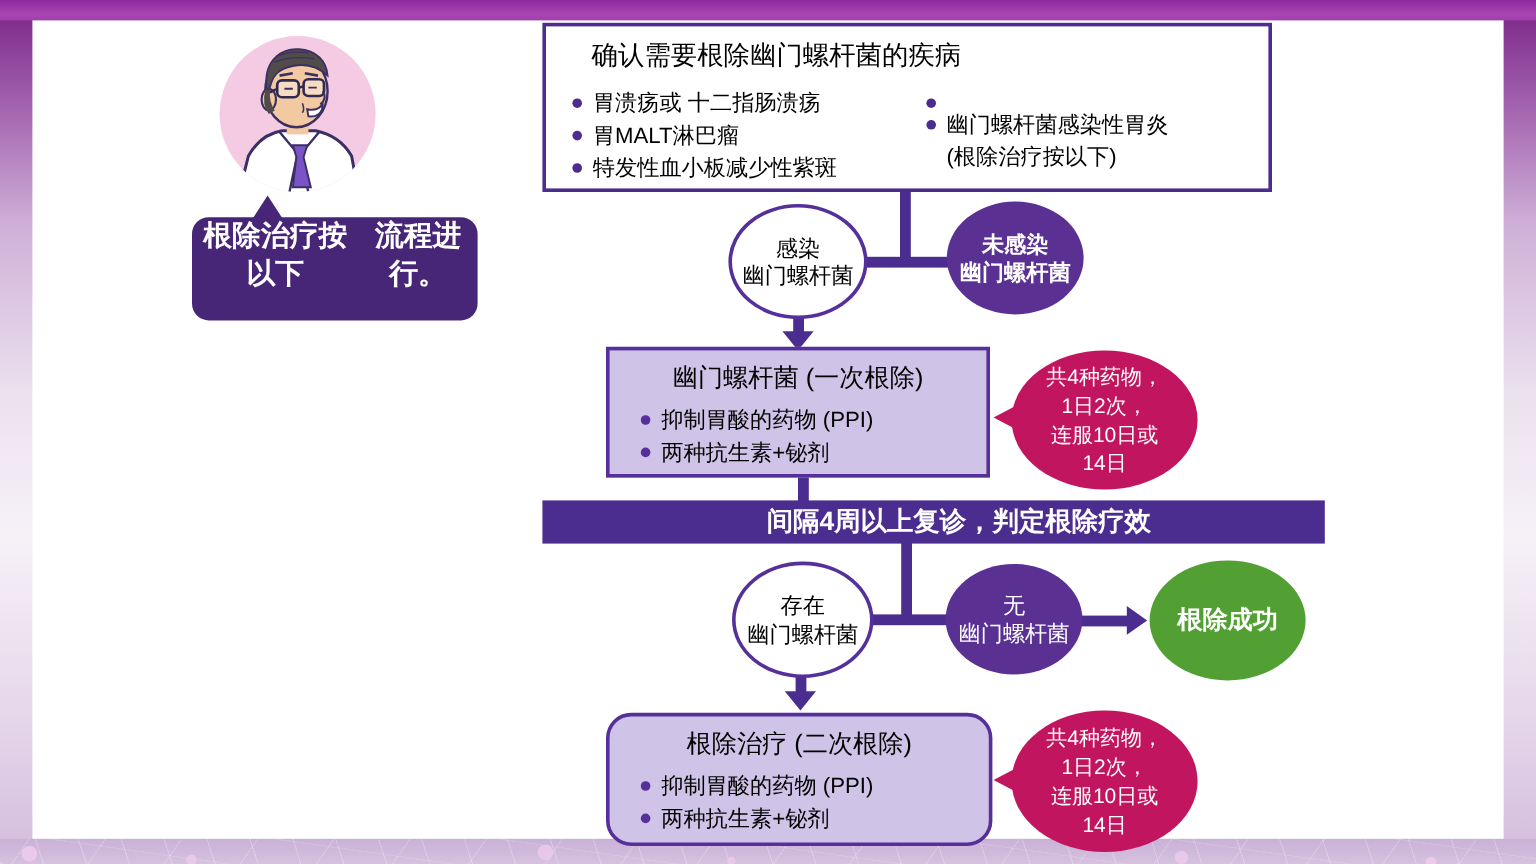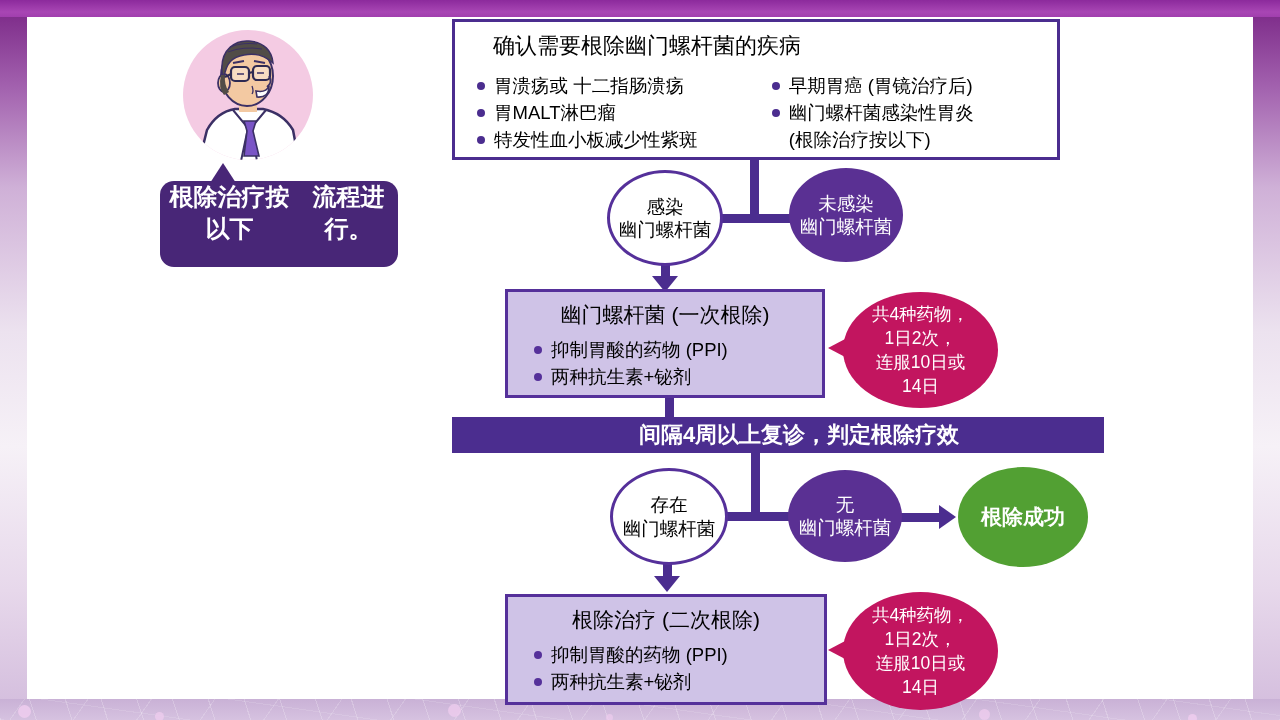--- a/index.html
+++ b/index.html
@@ -64,40 +64,40 @@
   .col-l{width:300px;}
   .col-r{width:270px;}
   .brow{display:flex;font-size:18.5px;line-height:27px;}
   .brow .dot{width:8px;height:8px;border-radius:50%;background:var(--line);margin:10px 9px 0 0;flex:0 0 8px;}
   .note-line{font-size:18.5px;line-height:27px;padding-left:17px;}
   .treat{
     position:absolute;z-index:4;background:#cfc3e7;border:3px solid #55309a;
     box-sizing:border-box;color:#000;padding-top:9px;
   }
   .treat.t1{left:505px;top:289px;width:320px;height:109px;}
-  .treat.t2{left:505px;top:594px;width:322px;height:111px;}
+  .treat.t2{left:505px;top:594px;width:322px;height:111px;border-radius:21px;}
   .treat .title{font-size:21px;text-align:center;margin-bottom:7px;}
   .treat .brow{margin-left:26px;font-size:18.5px;line-height:27px;}
   .treat .brow .dot{background:#55309a;}
   .banner{
     position:absolute;left:452px;top:417px;width:610px;height:36px;z-index:4;
     background:var(--line);color:#fff;font-weight:bold;font-size:22px;
     display:flex;align-items:center;justify-content:center;padding-left:42px;
   }
   
   .node{
     position:absolute;z-index:5;border-radius:50%;display:flex;flex-direction:column;
     justify-content:center;text-align:center;font-size:18.5px;line-height:1.25;
     box-sizing:border-box;
   }
   .node.white{background:#fff;border:3px solid #55309a;color:#000;}
   .node.purple{background:#5a3093;color:#fff;}
   .node.green{background:#52a033;color:#fff;font-size:21px;}
   .n-infected{left:607px;top:170px;width:116px;height:96px;}
-  .n-notinf{left:789px;top:168px;width:114px;height:94px;}
+  .n-notinf{left:789px;top:168px;width:114px;height:94px;font-weight:bold;}
   .n-present{left:610px;top:468px;width:118px;height:97px;}
   .n-absent{left:788px;top:470px;width:114px;height:92px;}
   .n-success{left:958px;top:467px;width:130px;height:100px;font-weight:bold;}
   
   .mbubble{
     position:absolute;z-index:5;width:155px;background:#c2155f;border-radius:50%;
     color:#fff;font-size:17.5px;line-height:1.38;text-align:center;
     display:flex;flex-direction:column;justify-content:center;
   }
   .mb1{left:843px;top:292px;height:116px;}
@@ -186,21 +186,20 @@
             <span>胃MALT淋巴瘤</span>
           </div>
         <div class="brow">
             <span class="dot"></span>
             <span>特发性血小板减少性紫斑</span>
           </div>
       </div>
       <div class="col-r">
         <div class="brow">
             <span class="dot"></span>
-            <span>早期胃癌 (胃镜治疗后)</span>
           </div>
         <div class="brow">
             <span class="dot"></span>
             <span>幽门螺杆菌感染性胃炎</span>
           </div>
         <div class="note-line">(根除治疗按以下)</div>
       </div>
     </div>
   </div>
 

